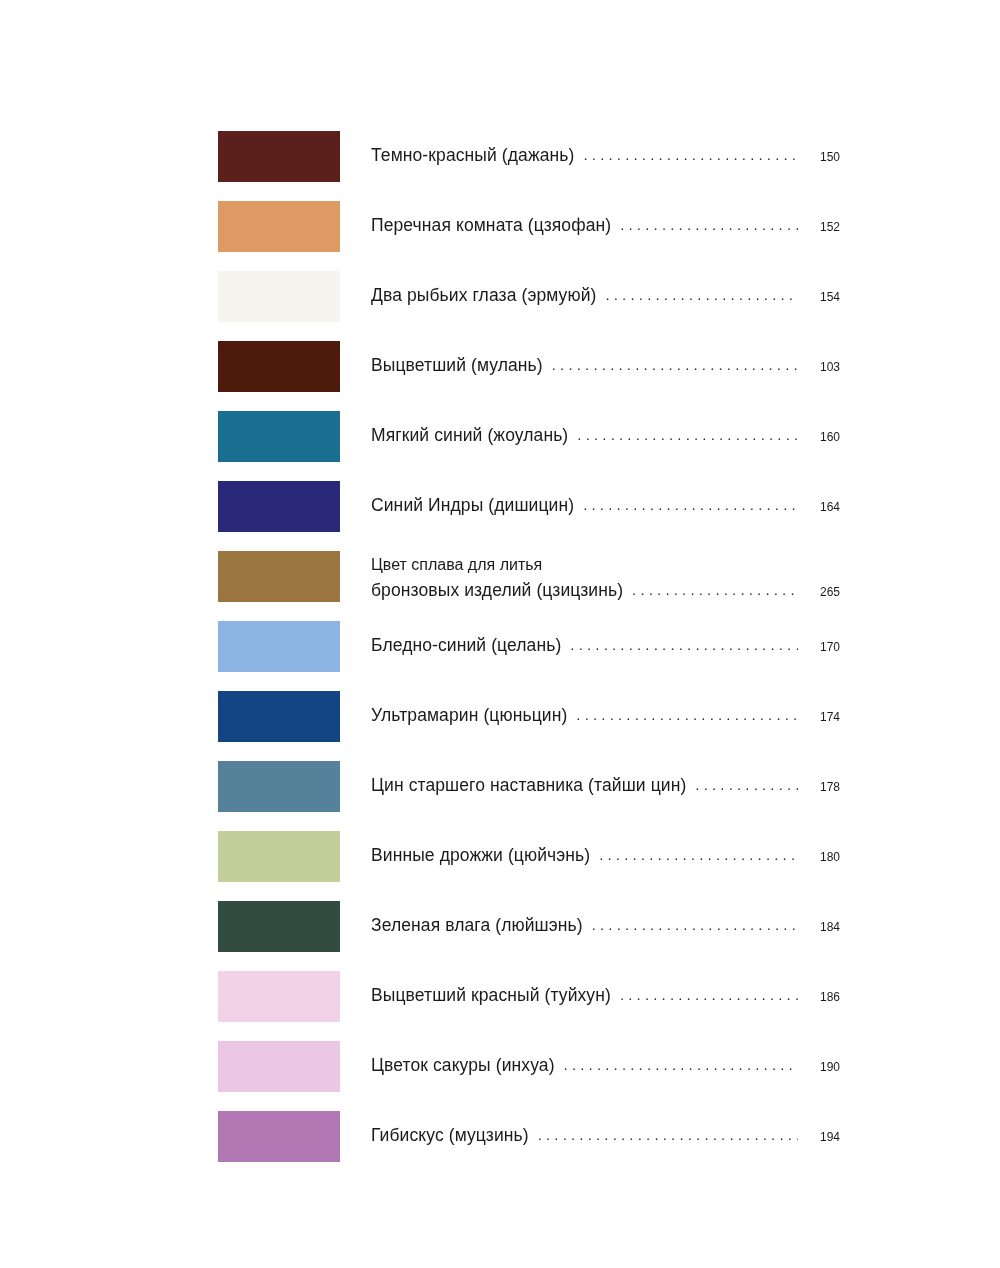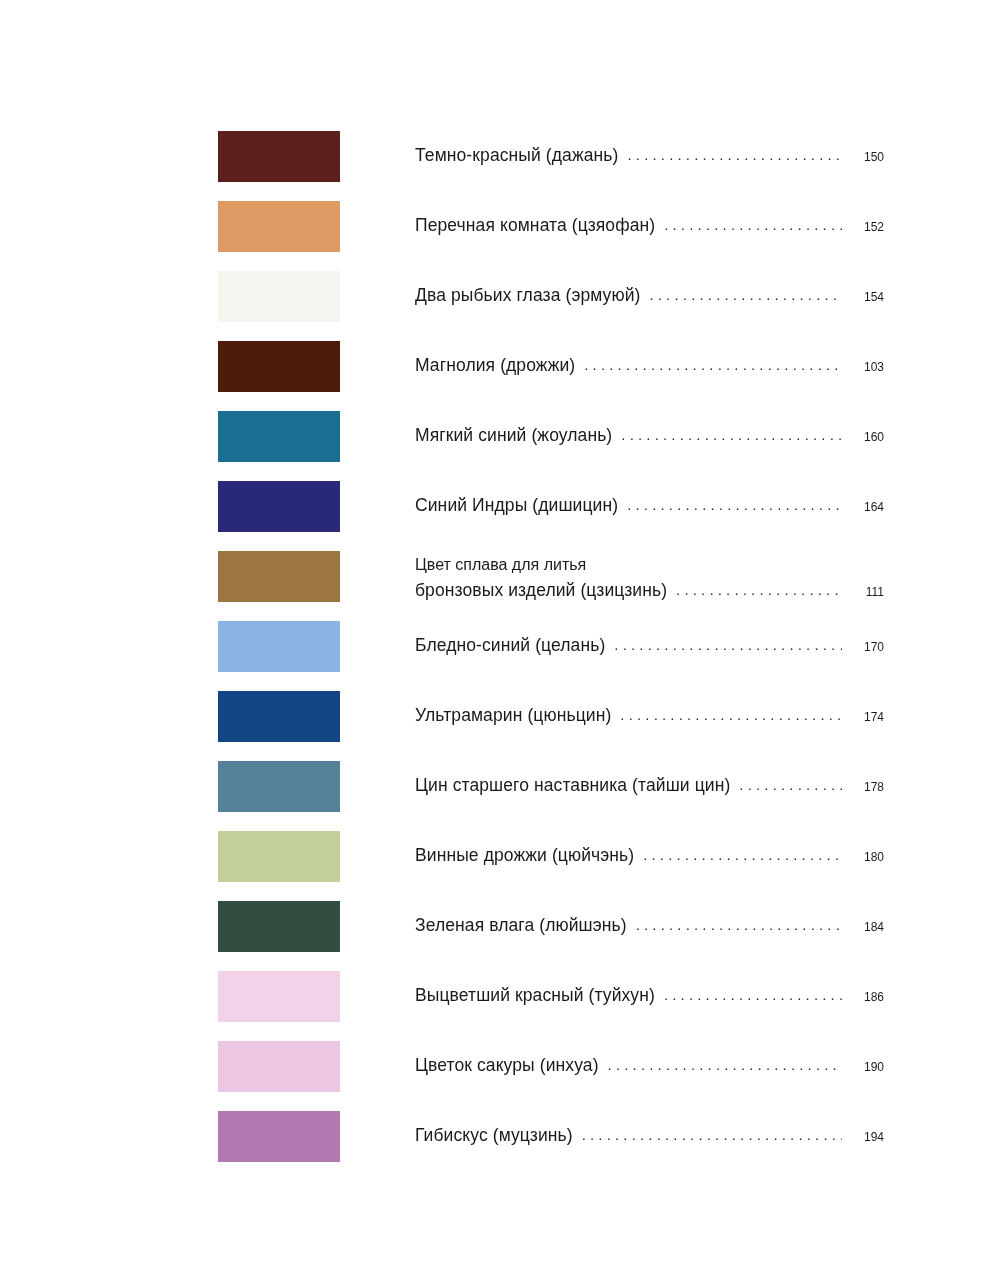--- a/index.html
+++ b/index.html
@@ -89,21 +89,20 @@
     min-width: 36px;
   }
 
   
   .stacked {
     display: flex;
     flex-direction: column;
     justify-content: center;
     width: 100%;
     height: 51px;
-    margin-left: 44px;
   }
   .stacked .line-a {
     font-size: 16px;
     line-height: 26px;
     color: #1b1b1b;
     white-space: nowrap;
   }
   .stacked .line-b {
     display: flex;
     align-items: baseline;
@@ -153,21 +152,21 @@
               <span class="page-num">154</span>
             </div>
           </div>
         </div>
       </div>
       <div class="toc-entry">
         <div class="swatch" style="background-color: rgb(77, 26, 12);"></div>
         <div class="entry-body">
           <div class="stacked">
             <div class="line-b">
-              <span class="entry-title">Магнолия (дрожжи)</span>
+              <span class="entry-title">Выцветший (мулань)</span>
               <span class="leader">. . . . . . . . . . . . . . . . . . . . . . . . . . . . . . . . . . . . . . . . . . . . . . . . . . . . . . . . . . . . . . . . . . . . . . . . . . . . . . . . . . . . . . . . . .</span>
               <span class="page-num">103</span>
             </div>
           </div>
         </div>
       </div>
       <div class="toc-entry">
         <div class="swatch" style="background-color: rgb(26, 110, 146);"></div>
         <div class="entry-body">
           <div class="stacked">
@@ -192,21 +191,21 @@
         </div>
       </div>
       <div class="toc-entry two-line">
         <div class="swatch" style="background-color: rgb(155, 118, 65);"></div>
         <div class="entry-body">
           <div class="stacked">
             <div class="line-a">Цвет сплава для литья</div>
             <div class="line-b">
               <span class="entry-title">бронзовых изделий (цзицзинь)</span>
               <span class="leader">. . . . . . . . . . . . . . . . . . . . . . . . . . . . . . . . . . . . . . . . . . . . . . . . . . . . . . . . . . . . . . . . . . . . . . . . . . . . . . . . . . . . . . . . . .</span>
-              <span class="page-num">111</span>
+              <span class="page-num">265</span>
             </div>
           </div>
         </div>
       </div>
       <div class="toc-entry">
         <div class="swatch" style="background-color: rgb(140, 180, 226);"></div>
         <div class="entry-body">
           <div class="stacked">
             <div class="line-b">
               <span class="entry-title">Бледно-синий (целань)</span>

